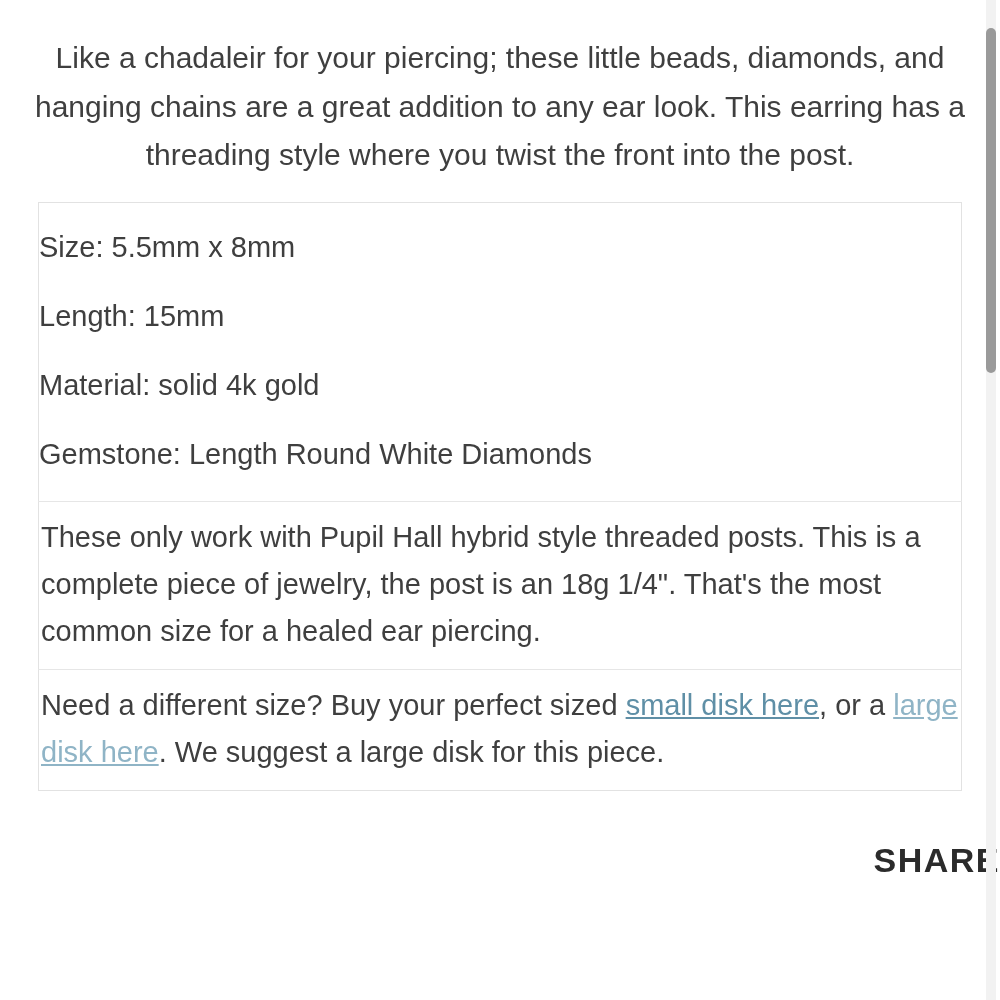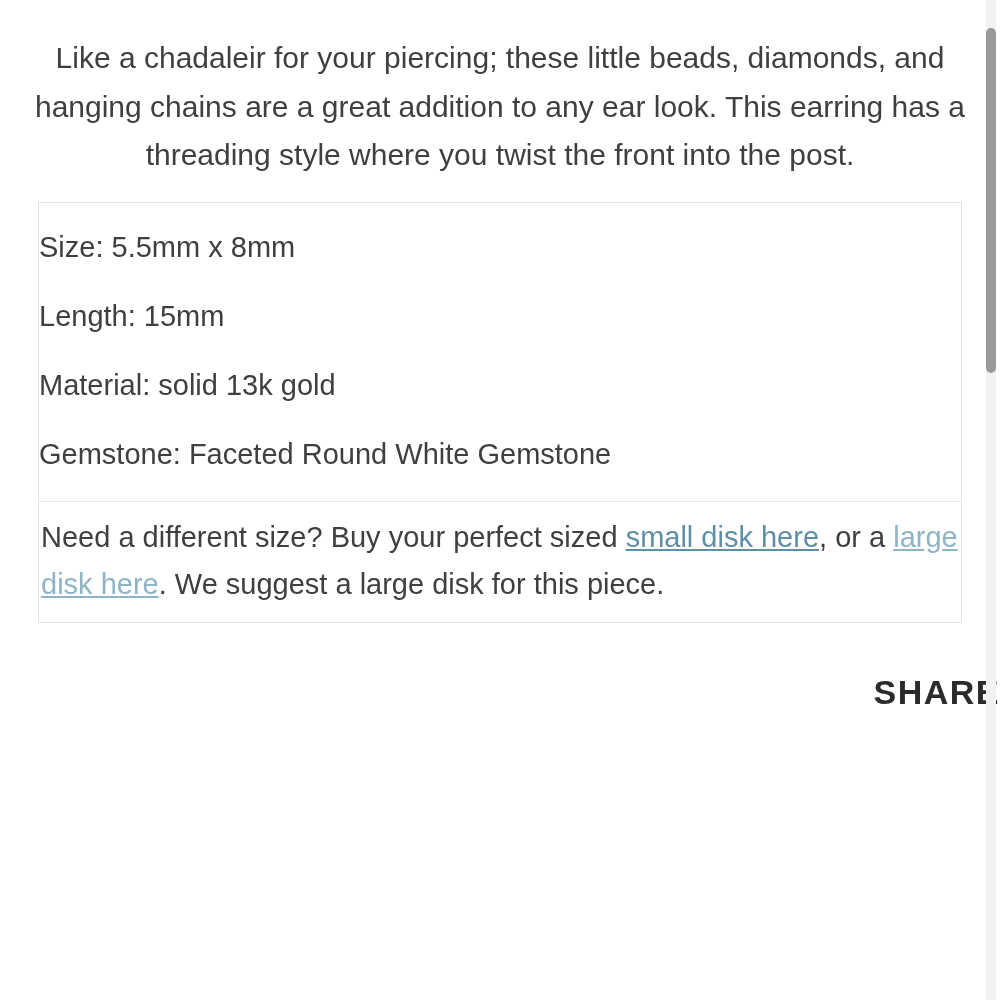--- a/index.html
+++ b/index.html
@@ -110,22 +110,27 @@
 <div class="page">
 
   <div class="intro">Like a chadaleir for your piercing; these little beads, diamonds, and hanging chains are a great addition to any ear look. This earring has a threading style where you twist the front into the post.</div>
 
   <table class="spec-table">
     <tbody>
       <tr class="spec-row">
         <td class="spec-cell spec-group">
           <div class="spec-line pad-l">Size: 5.5mm x 8mm</div>
           <div class="spec-line pad-l">Length: 15mm</div>
-          <div class="spec-line pad-l">Material: solid 13k gold</div>
-          <div class="spec-line pad-l">Gemstone: Faceted Round White Gemstone</div>
+          <div class="spec-line pad-l">Material: solid 4k gold</div>
+          <div class="spec-line pad-l">Gemstone: Length Round White Diamonds</div>
+        </td>
+      </tr>
+      <tr class="spec-row">
+        <td class="spec-cell note-cell">
+          <p class="pad-l">These only work with Pupil Hall hybrid style threaded posts. This is a complete piece of jewelry, the post is an 18g 1/4". That's the most common size for a healed ear piercing.</p>
         </td>
       </tr>
       <tr class="spec-row">
         <td class="spec-cell note-cell">
           <p class="pad-l"><span>Need a different size? Buy your perfect sized </span><a class="link" href="#">small disk here</a><span>, or a </span><a class="link muted" href="#">large disk here</a><span>. We suggest a large disk for this piece.</span></p>
         </td>
       </tr>
     </tbody>
   </table>
 

